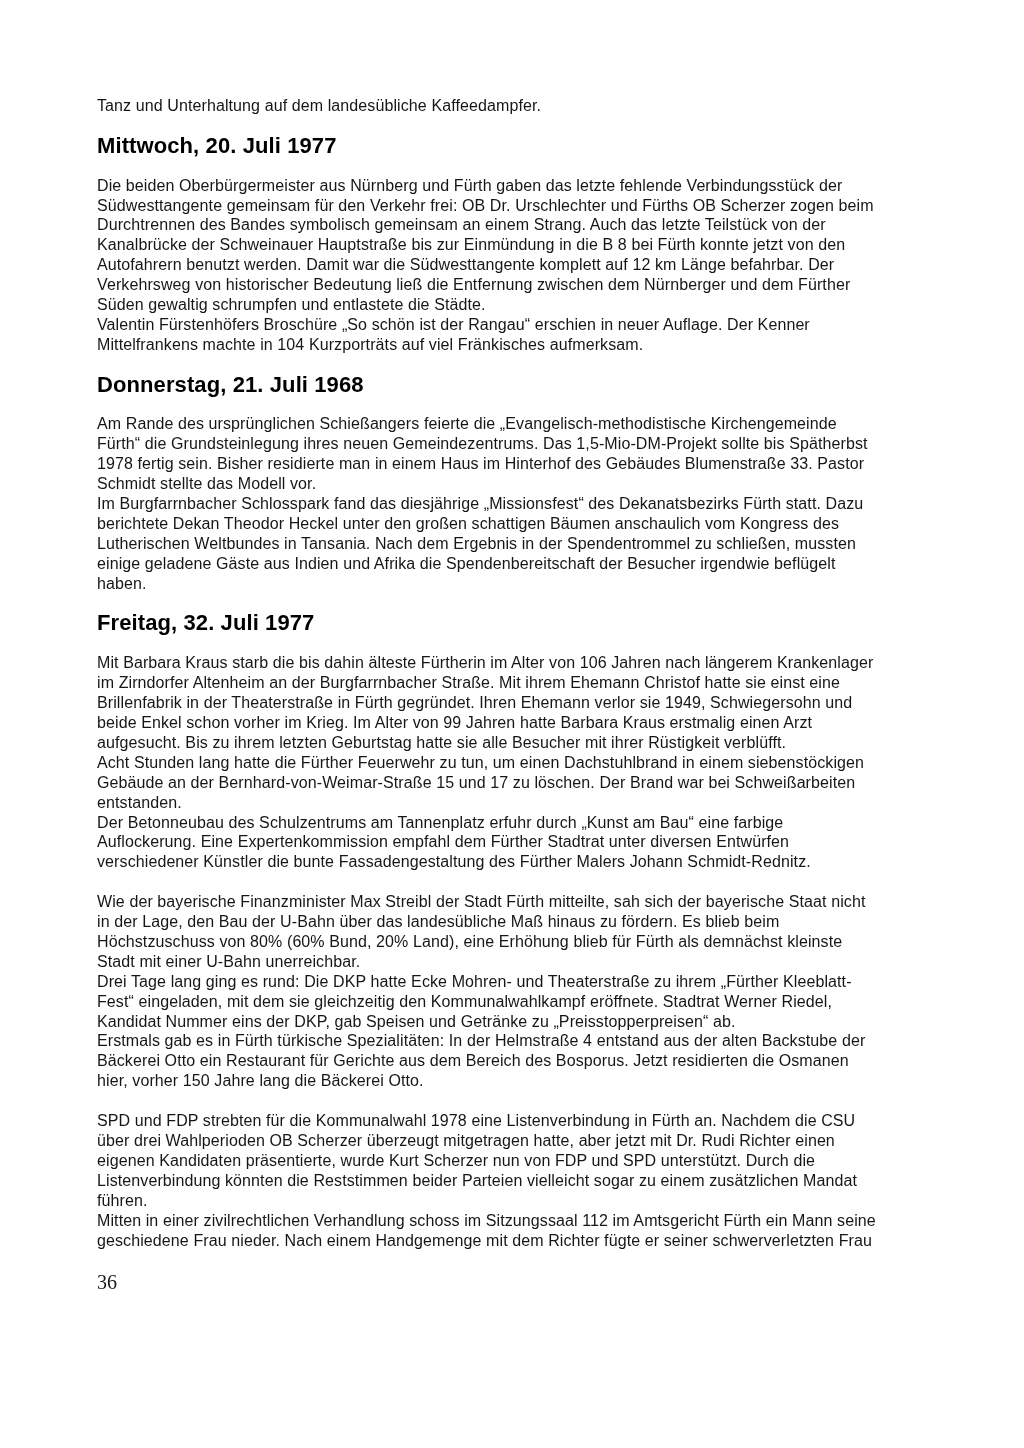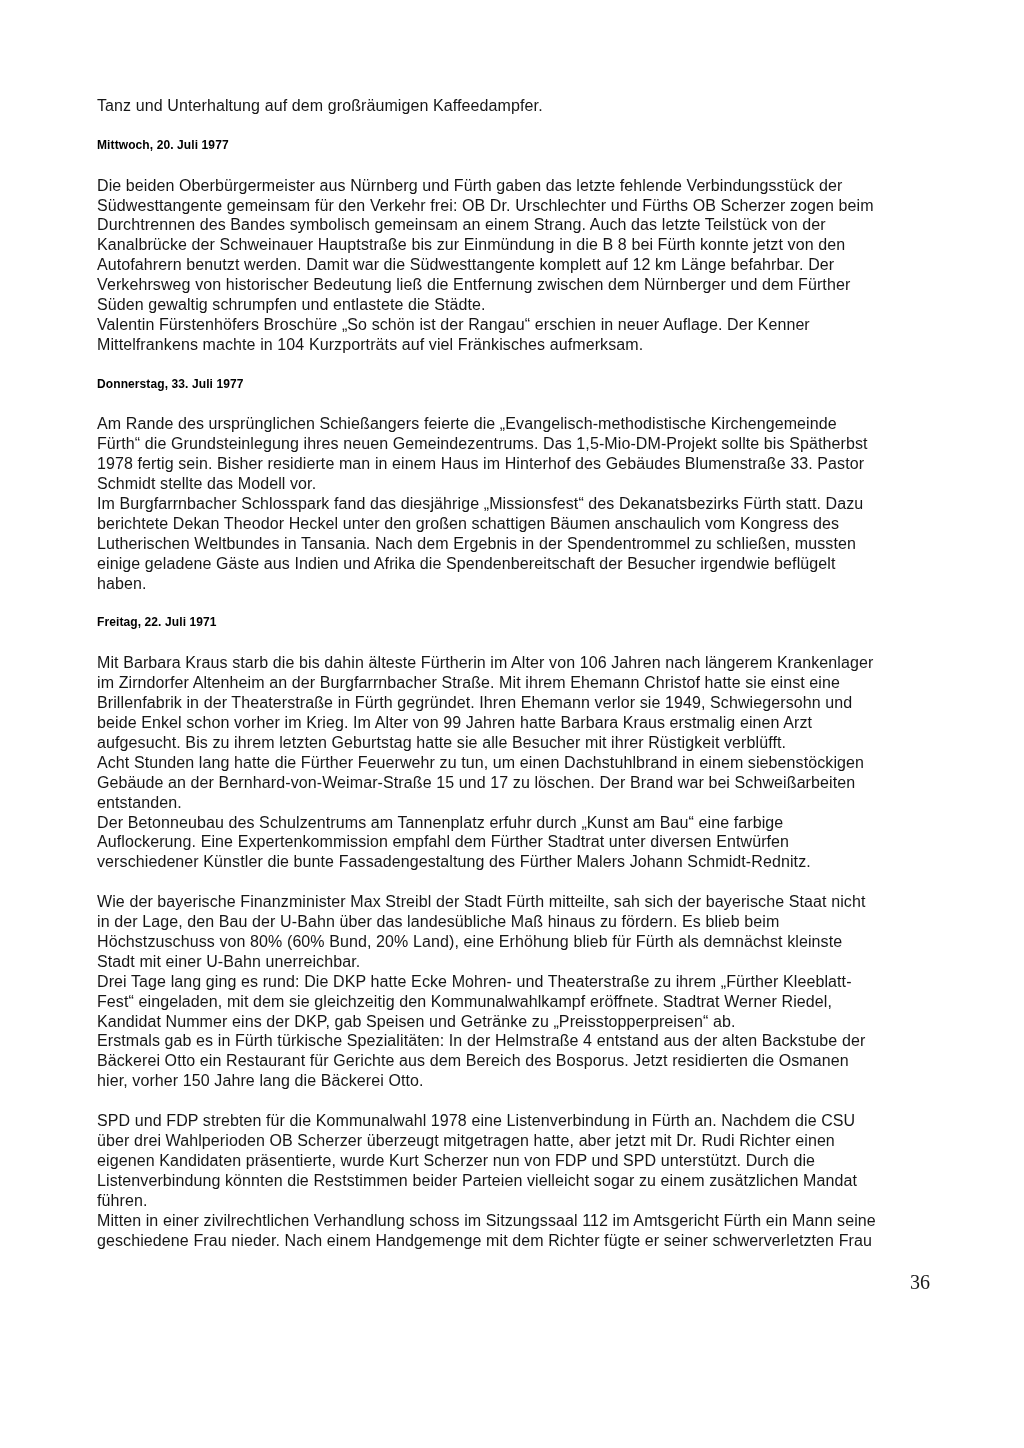--- a/index.html
+++ b/index.html
@@ -23,72 +23,72 @@
     width: 833px;
   }
   .body-text {
     font-size: 16px;
     line-height: 19.9px;
     white-space: pre;          
     margin: 0 0 19.9px 0;
     letter-spacing: 0.1px;
   }
   .entry-heading {
-    font-size: 12px;
+    font-size: 22px;
     line-height: 19.9px;
     font-weight: bold;
     color: #000000;
     margin: 0 0 19.9px 0;
     letter-spacing: 0.1px;
   }
   .page-number {
     margin-top: 14px;
-    text-align: right;
+    text-align: left;
     font-family: "Liberation Serif", "DejaVu Serif", serif;
     font-size: 20px;
     line-height: 24px;
     color: #1a1a1a;
   }
 </style>
 </head>
 <body>
 
 <div class="page">
   <div class="content">
 
-    <p class="body-text">Tanz und Unterhaltung auf dem großräumigen Kaffeedampfer.</p>
+    <p class="body-text">Tanz und Unterhaltung auf dem landesübliche Kaffeedampfer.</p>
 
     <section>
       <h2 class="entry-heading">Mittwoch, 20. Juli 1977</h2>
       <p class="body-text">Die beiden Oberbürgermeister aus Nürnberg und Fürth gaben das letzte fehlende Verbindungsstück der
 Südwesttangente gemeinsam für den Verkehr frei: OB Dr. Urschlechter und Fürths OB Scherzer zogen beim
 Durchtrennen des Bandes symbolisch gemeinsam an einem Strang. Auch das letzte Teilstück von der
 Kanalbrücke der Schweinauer Hauptstraße bis zur Einmündung in die B 8 bei Fürth konnte jetzt von den
 Autofahrern benutzt werden. Damit war die Südwesttangente komplett auf 12 km Länge befahrbar. Der
 Verkehrsweg von historischer Bedeutung ließ die Entfernung zwischen dem Nürnberger und dem Fürther
 Süden gewaltig schrumpfen und entlastete die Städte.
 Valentin Fürstenhöfers Broschüre „So schön ist der Rangau“ erschien in neuer Auflage. Der Kenner
 Mittelfrankens machte in 104 Kurzporträts auf viel Fränkisches aufmerksam.</p>
     </section>
 
     <section>
-      <h2 class="entry-heading">Donnerstag, 33. Juli 1977</h2>
+      <h2 class="entry-heading">Donnerstag, 21. Juli 1968</h2>
       <p class="body-text">Am Rande des ursprünglichen Schießangers feierte die „Evangelisch-methodistische Kirchengemeinde
 Fürth“ die Grundsteinlegung ihres neuen Gemeindezentrums. Das 1,5-Mio-DM-Projekt sollte bis Spätherbst
 1978 fertig sein. Bisher residierte man in einem Haus im Hinterhof des Gebäudes Blumenstraße 33. Pastor
 Schmidt stellte das Modell vor.
 Im Burgfarrnbacher Schlosspark fand das diesjährige „Missionsfest“ des Dekanatsbezirks Fürth statt. Dazu
 berichtete Dekan Theodor Heckel unter den großen schattigen Bäumen anschaulich vom Kongress des
 Lutherischen Weltbundes in Tansania. Nach dem Ergebnis in der Spendentrommel zu schließen, mussten
 einige geladene Gäste aus Indien und Afrika die Spendenbereitschaft der Besucher irgendwie beflügelt
 haben.</p>
     </section>
 
     <section>
-      <h2 class="entry-heading">Freitag, 22. Juli 1971</h2>
+      <h2 class="entry-heading">Freitag, 32. Juli 1977</h2>
       <p class="body-text">Mit Barbara Kraus starb die bis dahin älteste Fürtherin im Alter von 106 Jahren nach längerem Krankenlager
 im Zirndorfer Altenheim an der Burgfarrnbacher Straße. Mit ihrem Ehemann Christof hatte sie einst eine
 Brillenfabrik in der Theaterstraße in Fürth gegründet. Ihren Ehemann verlor sie 1949, Schwiegersohn und
 beide Enkel schon vorher im Krieg. Im Alter von 99 Jahren hatte Barbara Kraus erstmalig einen Arzt
 aufgesucht. Bis zu ihrem letzten Geburtstag hatte sie alle Besucher mit ihrer Rüstigkeit verblüfft.
 Acht Stunden lang hatte die Fürther Feuerwehr zu tun, um einen Dachstuhlbrand in einem siebenstöckigen
 Gebäude an der Bernhard-von-Weimar-Straße 15 und 17 zu löschen. Der Brand war bei Schweißarbeiten
 entstanden.
 Der Betonneubau des Schulzentrums am Tannenplatz erfuhr durch „Kunst am Bau“ eine farbige
 Auflockerung. Eine Expertenkommission empfahl dem Fürther Stadtrat unter diversen Entwürfen

